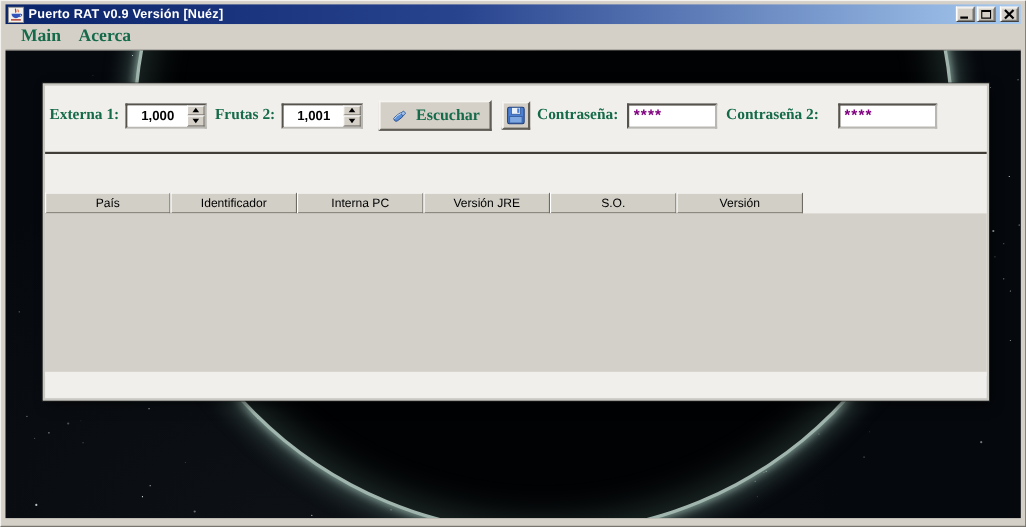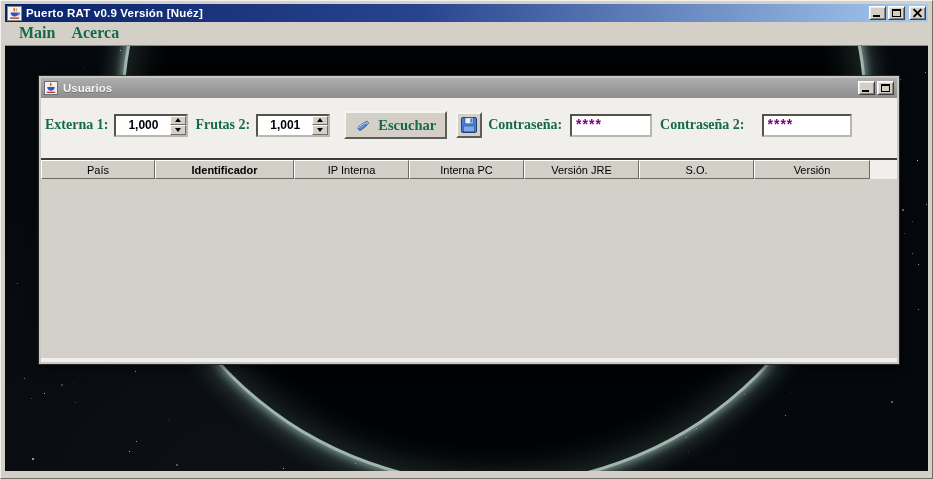--- a/index.html
+++ b/index.html
@@ -98,25 +98,25 @@
               border:2px solid; border-color:#55534c #b9b7b1 #b9b7b1 #55534c;
               font-family:"Liberation Sans", sans-serif; font-weight:bold; font-size:14px;
               color:#800080; padding:0 0 2px 4px; letter-spacing:1px; outline:none; }
   .pw2 { margin-left:17px; width:90px; }
   .lbl-c1 { margin-left:6px; }
   .lbl-c2 { margin-left:8px; }
 
   
   .table-area { position:absolute; left:0; right:0; top:60px; bottom:4px;
                 border-top:2px solid #403d36; display:flex; flex-direction:column; }
-  .thead { display:flex; height:19px; flex:0 0 19px; }
+  .thead { display:flex; height:19px; flex:0 0 19px;margin-top:35px; }
   .th { background:#d2cfc7; color:#000; font-size:11px; display:flex; align-items:center;
         justify-content:center; border:1px solid; overflow:hidden;
         border-color:#ffffff #6e6b64 #6e6b64 #ffffff; }
-  .th:nth-child(1){width:114px;} .th:nth-child(2){width:139px;font-weight:bold;} .th:nth-child(3){width:115px;}
+  .th:nth-child(1){width:114px;} .th:nth-child(2){width:115px;} .th:nth-child(3){width:115px;}
   .th:nth-child(4){width:115px;} .th:nth-child(5){width:115px;} .th:nth-child(6){width:115px;}
   .th:nth-child(7){width:116px;} .th:nth-child(8){width:51px;}
   .tbody { flex:1; background:#d3d0c9; }
 
   svg { display:block; }
 </style>
 </head>
 <body>
 
 <div class="frame">
@@ -320,38 +320,20 @@
         <div class="star" style="height: 1px; width: 1px; left: 774.92px; top: 256.205px; opacity: 0.87;"></div>
         <div class="star" style="height: 1px; width: 1px; left: 629.746px; top: 48.8655px; opacity: 0.52;"></div>
         <div class="star" style="height: 1px; width: 1px; left: 119.914px; top: 226.986px; opacity: 0.45;"></div>
         <div class="star" style="height: 1px; width: 1px; left: 464.367px; top: 296.32px; opacity: 0.33;"></div>
         <div class="star" style="height: 1px; width: 1px; left: 234.235px; top: 89.5259px; opacity: 0.48;"></div>
       </div>
     <div class="sun"></div>
     <div class="planet"></div>
 
     <div class="iframe-win">
-      <div class="iframe-title">
-        <span>
-          <svg width="14" height="14" viewBox="0 0 15 15">
-            <rect x="0.5" y="0.5" width="14" height="14" fill="#f2f1ee" stroke="#667"></rect>
-            <path d="M7.5 2 C6 3 8.5 4 7 5.4" stroke="#cc3311" stroke-width="1.2" fill="none"></path>
-            <path d="M3.5 6.5 h8 c0 2.2 -1.6 4 -4 4 s-4 -1.8 -4 -4 z" fill="#3355bb"></path>
-            <path d="M3 11.5 h9 v1.2 h-9 z" fill="#aa2211"></path>
-          </svg>
-        </span>
-        <span class="title">Usuarios</span>
-        <span class="tb-spacer"></span>
-        <span class="win-btn">
-            <span class="glyph-min"></span>
-          </span>
-        <span class="win-btn">
-            <span class="glyph-max"></span>
-          </span>
-      </div>
 
       <div class="iframe-body">
 
         <div class="toolbar">
           <span class="green-label">Externa 1:</span>
 
           <span class="spinner">
             <input value="1,000" style="">
             <span class="spin-arrows">
               <span class="spin-btn">
@@ -405,21 +387,20 @@
           <input class="pw-field" value="****" style="">
 
           <span class="green-label lbl-c2">Contraseña 2:</span>
           <input class="pw-field pw2" value="****" style="">
         </div>
 
         <div class="table-area">
           <div class="thead">
             <span class="th">País</span>
             <span class="th">Identificador</span>
-            <span class="th">IP Interna</span>
             <span class="th">Interna PC</span>
             <span class="th">Versión  JRE</span>
             <span class="th">S.O.</span>
             <span class="th">Versión</span>
           </div>
           <div class="tbody"></div>
         </div>
 
       </div>
     </div>

